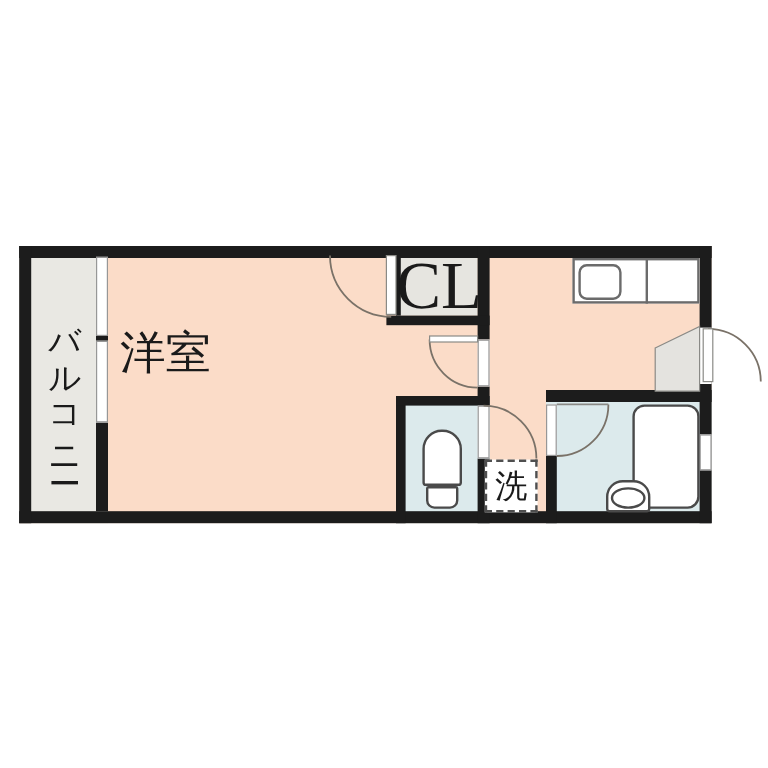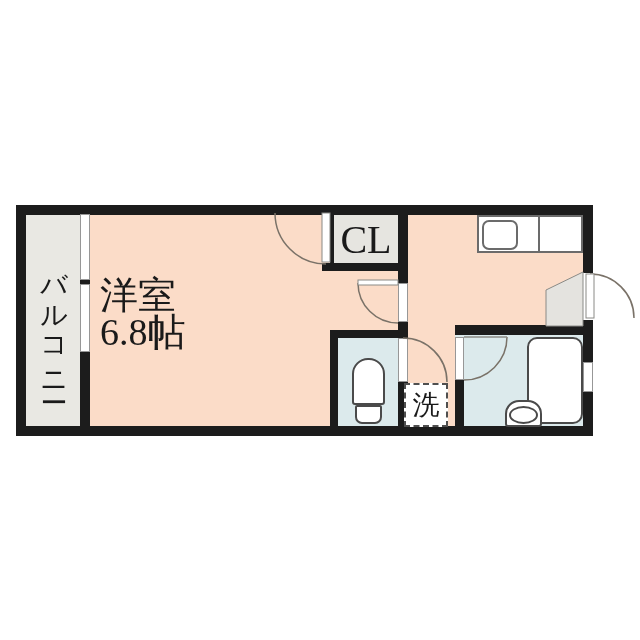--- a/index.html
+++ b/index.html
@@ -78,19 +78,18 @@
 
   <div class="fix" style="left:404px;top:383px;width:44px;height:44px;border:2px dashed #4f4f4f;display:flex;align-items:center;justify-content:center;z-index:5;">
     <span class="txt" style="position:static;font-size:27px;line-height:1;">洗</span>
   </div>
 
   <div class="txt" style="left:36px;top:228px;width:36px;height:190px;writing-mode:vertical-rl;text-orientation:mixed;
               font-size:27px;letter-spacing:3px;display:flex;align-items:center;justify-content:center;">バルコニー</div>
 
   <div class="txt" style="left:100px;top:277px;width:190px;font-size:38px;line-height:37px;">
     <div>洋室</div>
-    <div>6.8帖</div>
   </div>
 
   <div class="txt" style="left:334px;top:215px;width:64px;height:48px;display:flex;align-items:center;justify-content:center;
-              font-size:40px;">CL</div>
+              font-size:56px;">CL</div>
 
 </div>
 
 </body></html>

